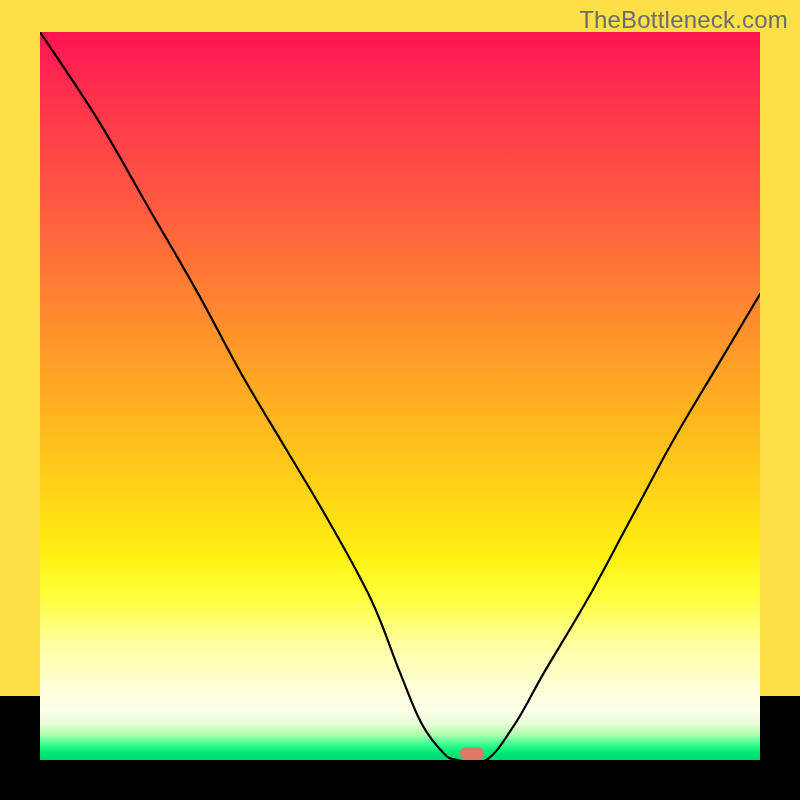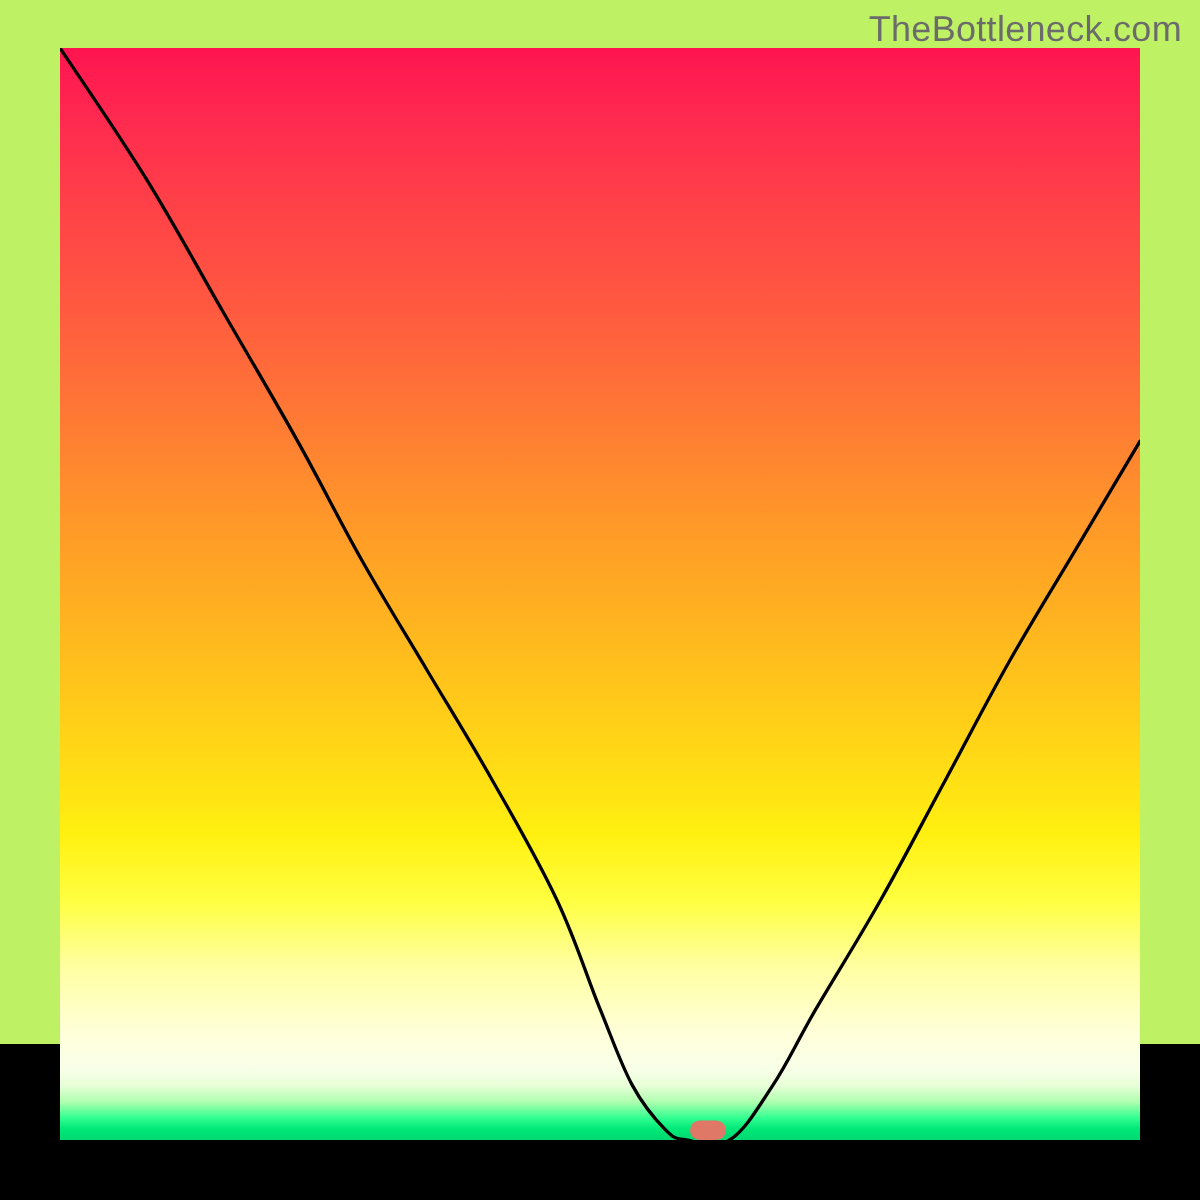--- a/index.html
+++ b/index.html
@@ -8,21 +8,21 @@
     width: 800px;
     height: 800px;
     overflow: hidden;
     background: #000;
     font-family: Arial, Helvetica, sans-serif;
   }
   .frame {
     position: relative;
     width: 800px;
     height: 696px;
-    background: #bef264;
+    background: #fde047;
   }
   .watermark {
     position: absolute;
     top: 6px;
     right: 12px;
     color: #6b6b6b;
     font-size: 24px;
     font-weight: 500;
     letter-spacing: 0.2px;
     z-index: 5;

